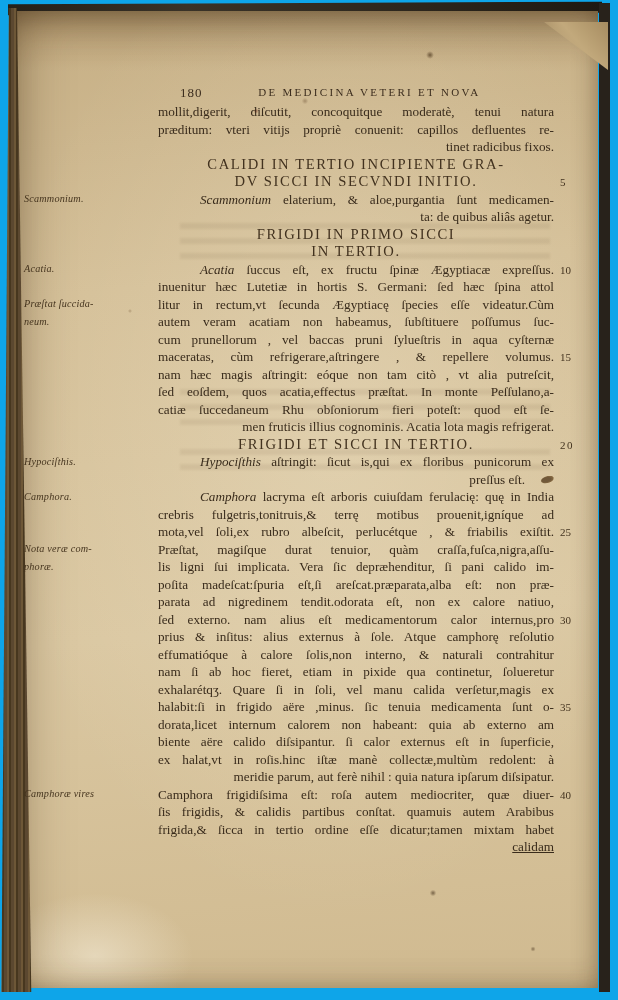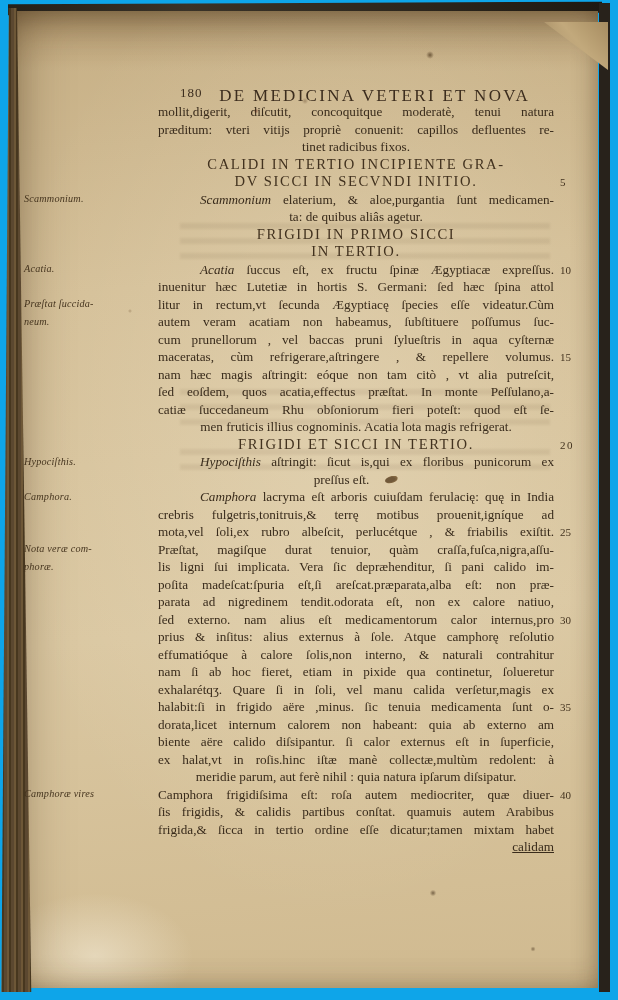--- a/index.html
+++ b/index.html
@@ -52,28 +52,28 @@
   
   .bleed { position:absolute; left:170px; width:370px; height:44px; opacity:.07;
     background:repeating-linear-gradient(180deg, #4a3218 0 6px, rgba(0,0,0,0) 6px 15px);
     filter:blur(1px); }
   .bleed.b1 { top:212px; } .bleed.b2 { top:378px; } .bleed.b3 { top:438px; height:26px; }
 
   
   .header { position:absolute; left:158px; top:84px; width:396px; height:16px; color:#3c2d1e; }
   .pageno { position:absolute; left:22px; top:1px; font-size:13px; letter-spacing:1px; }
   .runtitle { position:absolute; left:50%; top:2px; transform:translateX(-44%);
-    font-size:17px; letter-spacing:2.3px; white-space:nowrap; }
+    font-size:11px; letter-spacing:2.3px; white-space:nowrap; }
 
   
   .text-block { position:absolute; left:158px; top:103px; width:396px;
     color:rgba(50,36,22,.96); font-size:13.2px; }
   .line { position:relative; height:17.5px; line-height:17.6px; }
   .body      { text-align:justify; text-align-last:justify; }
-  .last      { text-align:center; }
+  .last      { text-align:right; }
   .indent    { text-align:justify; text-align-last:justify; text-indent:42px;font-family:Liberation Serif, serif; }
   .heading   { text-align:center; font-size:14.6px;
                letter-spacing:1.6px; white-space:nowrap; color:#42321f; }
   .catchword { text-align:right;text-decoration:underline; }
   .lead { font-style:italic; }
   .margin-note { position:absolute; left:-134px; top:2.5px; width:128px;
     font-style:italic; font-size:10.2px; line-height:11px; letter-spacing:.2px;
     color:#45341e; text-align:left; text-align-last:auto; text-indent:0; white-space:nowrap; }
   .line-number { position:absolute; right:-33px; top:1px; width:27px;
     font-size:11px; text-align:left; text-align-last:auto; text-indent:0; color:#43331f; }

